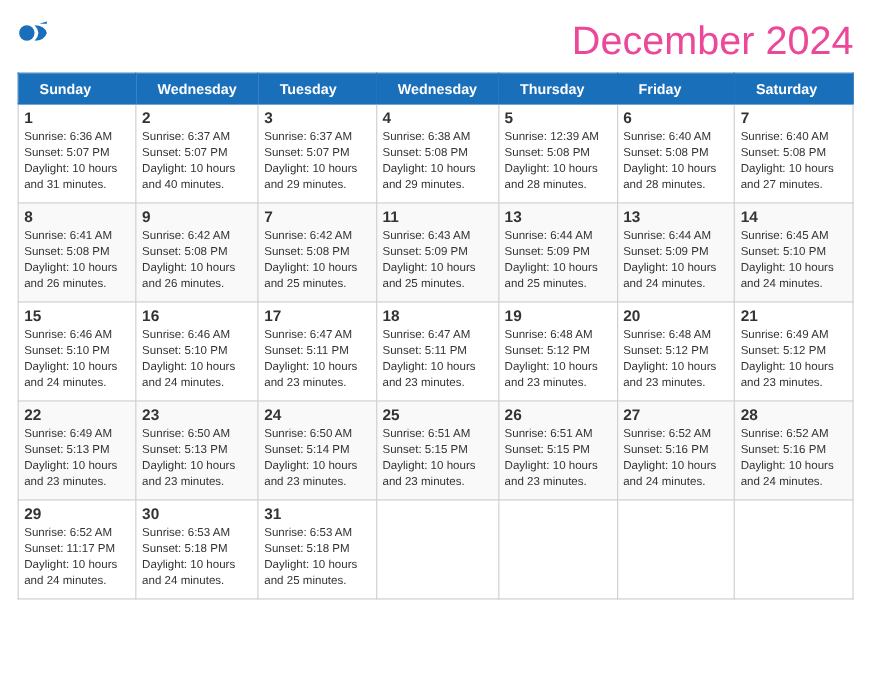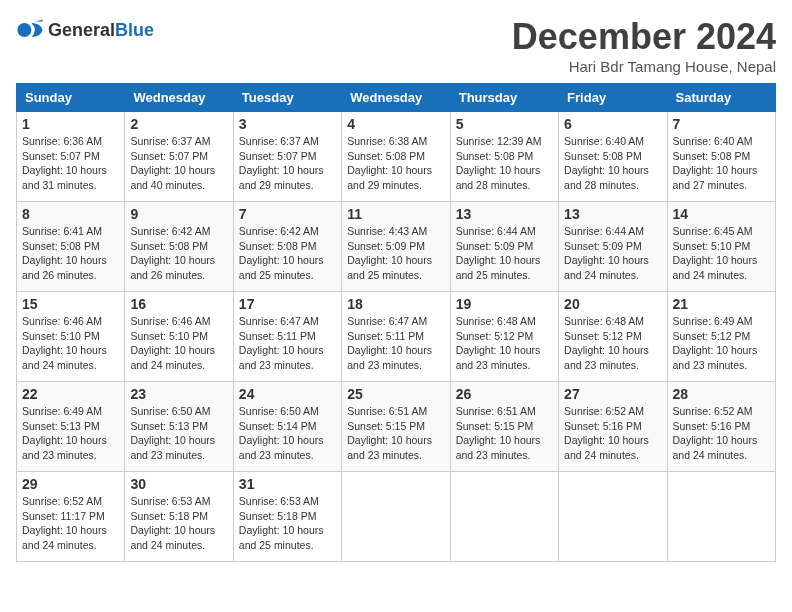--- a/index.html
+++ b/index.html
@@ -33,36 +33,36 @@
     }
     .logo-icon {
       width: 28px;
       height: 28px;
     }
     .title-area {
       text-align: right;
     }
     .month-title {
       font-size: 36px;
-      font-weight: bold;
-      color: #404040;
+      font-weight: normal;
+      color: #ec4899;
     }
     .subtitle {
       font-size: 15px;
       color: #555;
     }
     table {
       width: 100%;
       border-collapse: collapse;
       font-size: 11px;
     }
     thead tr th {
       background-color: #1a6fba;
       color: #fff;
-      padding: 6px 8px;
+      padding: 6px 19px;
       text-align: left;
       font-size: 13px;
       font-weight: bold;
       border: 1px solid #1a6fba;
     }
     tbody tr td {
       border: 1px solid #ccc;
       vertical-align: top;
       padding: 4px 5px;
       min-height: 80px;
@@ -92,27 +92,23 @@
 </head>
 <body>
 
 <div class="header-area">
   <div class="logo">
     <svg class="logo-icon" viewBox="0 0 40 40" xmlns="http://www.w3.org/2000/svg">
       <circle cx="12" cy="20" r="10" fill="#1a6fba"></circle>
       <path d="M22 10 Q32 20 22 30 Q35 30 38 20 Q35 10 22 10Z" fill="#1a6fba"></path>
       <path d="M28 8 L38 8 L38 5 Z" fill="#1a6fba"></path>
     </svg>
-    <div>
-      <span class="logo-text-general">General</span><span class="logo-text-blue">Blue</span>
-    </div>
   </div>
   <div class="title-area">
     <div class="month-title">December 2024</div>
-    <div class="subtitle">Hari Bdr Tamang House, Nepal</div>
   </div>
 </div>
 
 <table>
   <thead>
     <tr>
       <th>Sunday</th>
       <th>Wednesday</th>
       <th>Tuesday</th>
       <th>Wednesday</th>
@@ -201,21 +197,21 @@
         <span class="day-num">7</span>
         <div class="day-info">
           <span>Sunrise: 6:42 AM</span><br>
           <span>Sunset: 5:08 PM</span><br>
           <span>Daylight: 10 hours and 25 minutes.</span>
         </div>
       </td>
         <td>
         <span class="day-num">11</span>
         <div class="day-info">
-          <span>Sunrise: 4:43 AM</span><br>
+          <span>Sunrise: 6:43 AM</span><br>
           <span>Sunset: 5:09 PM</span><br>
           <span>Daylight: 10 hours and 25 minutes.</span>
         </div>
       </td>
         <td>
         <span class="day-num">13</span>
         <div class="day-info">
           <span>Sunrise: 6:44 AM</span><br>
           <span>Sunset: 5:09 PM</span><br>
           <span>Daylight: 10 hours and 25 minutes.</span>

